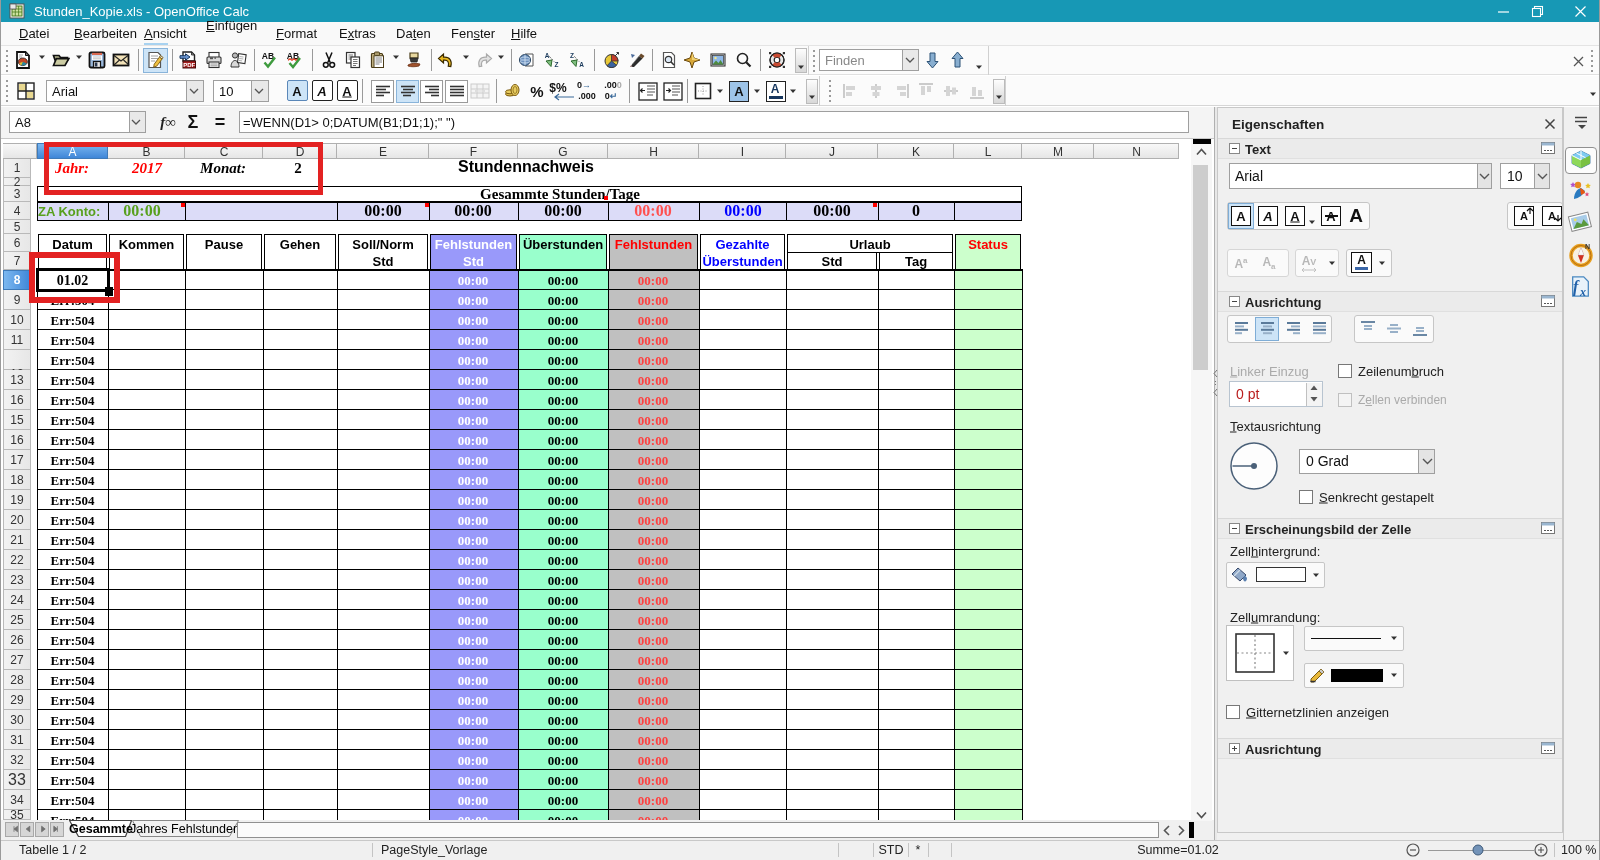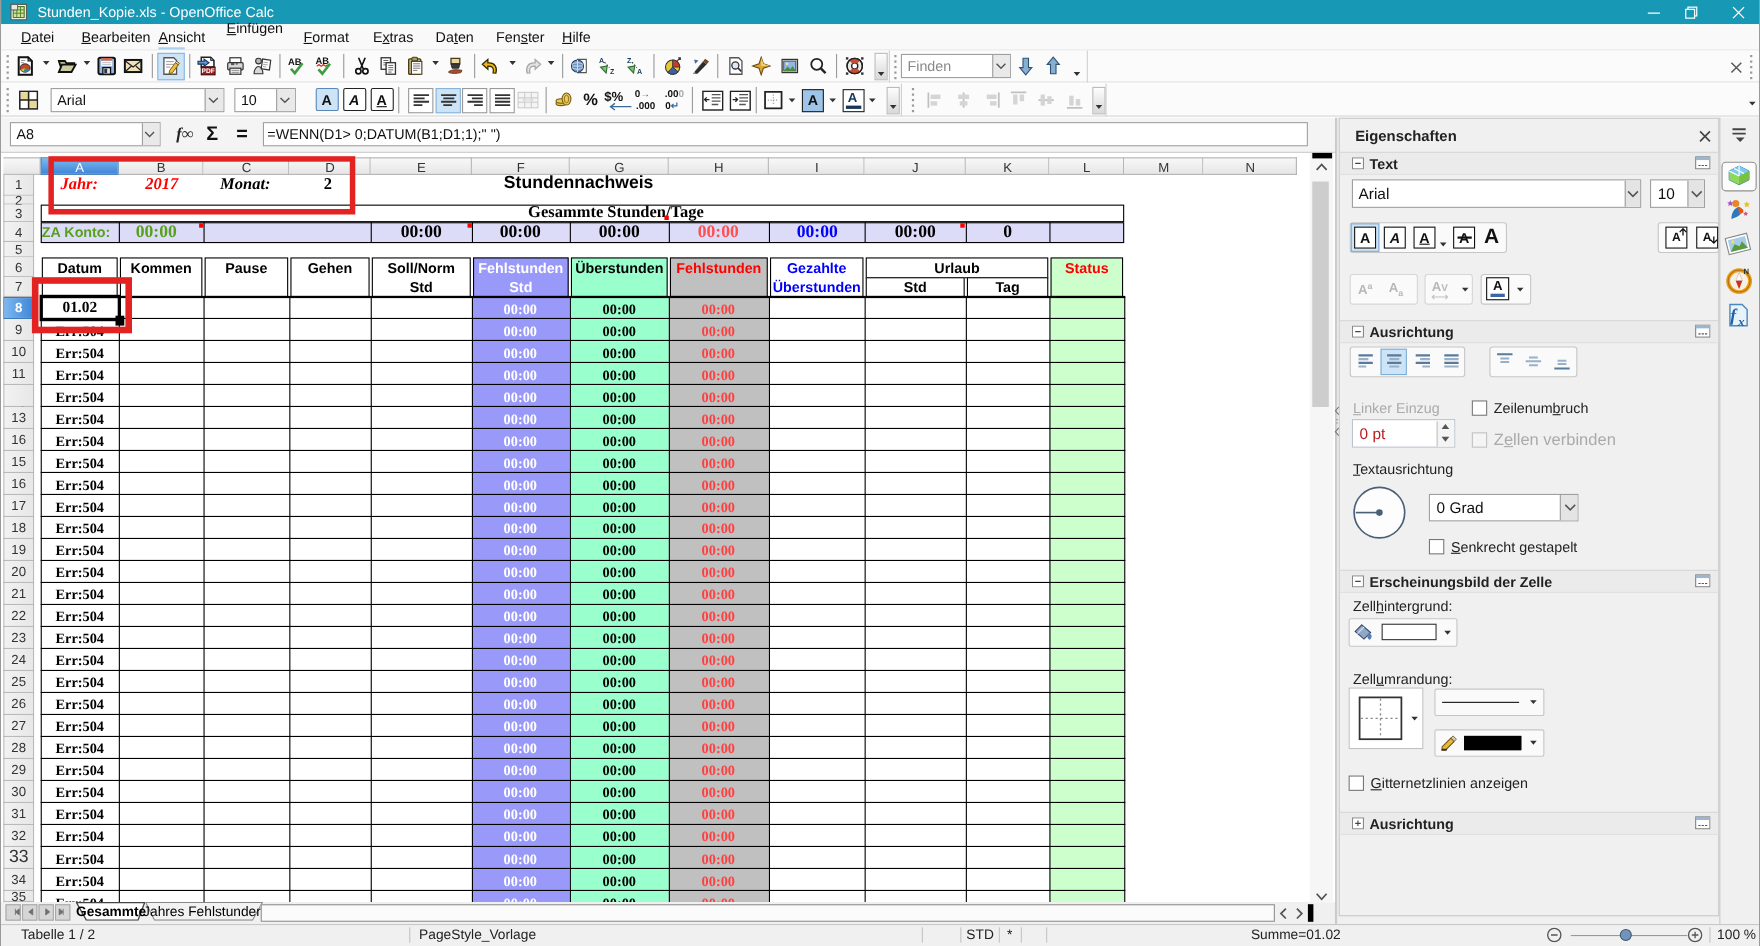--- a/index.html
+++ b/index.html
@@ -949,21 +949,21 @@
 <div style="left:1228px;top:381px;width:94px;height:26px;background:#fff;border:1.5px solid #b8c4d0"></div>
 <div style="left:1235px;top:394px;transform:translate(0,-50%);position:absolute;white-space:nowrap;font-size:14px;color:#b91c1c">0 pt</div>
 <div style="left:1305px;top:382.5px;width:16px;height:23px;background:#f4f4f4;border-left:1px solid #c0c0c0"></div>
 <svg style="position:absolute;left:1308px;top:384px" width="10" height="8" viewBox="0 0 10 8">
       <path d="M5 1.5L1.5 6h7z" fill="#555"></path>
     </svg>
 <svg style="position:absolute;left:1308px;top:395px" width="10" height="8" viewBox="0 0 10 8">
       <path d="M5 6.5L1.5 2h7z" fill="#555"></path>
     </svg>
 <div style="left:1337px;top:393px;width:14px;height:14px;background:#f4f4f4;border:1px solid #c0c0c0"></div>
-<div style="left:1357px;top:400px;transform:translate(0,-50%);position:absolute;white-space:nowrap;font-size:15px;color:#aaa">Z<span style="text-decoration:underline">e</span>llen verbinden</div>
+<div style="left:1357px;top:400px;transform:translate(0,-50%);position:absolute;white-space:nowrap;font-size:12px;color:#aaa">Z<span style="text-decoration:underline">e</span>llen verbinden</div>
 <div style="left:1229px;top:426px;transform:translate(0,-50%);position:absolute;white-space:nowrap;font-size:13px;color:#222"><span style="text-decoration:underline">T</span>extausrichtung</div>
 <svg style="position:absolute;left:1228px;top:441px" width="50" height="50" viewBox="0 0 50 50">
       <circle cx="25" cy="25" r="23" fill="#fdfdfd" stroke="#4a6078" stroke-width="1.5"></circle>
       <path d="M25 25H3.5" stroke="#4a6078" stroke-width="1.5"></path>
       <circle cx="25" cy="25" r="3" fill="#4a6078"></circle>
     </svg>
 <div style="left:1298px;top:448.5px;width:136px;height:25px;background:#fff;border:1px solid #9f9f9f"></div>
 <div style="left:1305px;top:461px;transform:translate(0,-50%);position:absolute;white-space:nowrap;font-size:14px;color:#111">0 Grad</div>
 <div style="left:1417px;top:449.5px;width:16px;height:23px;background:#e4e4e4;border-left:1px solid #9f9f9f"></div>
 <svg style="position:absolute;left:1420px;top:456px" width="12" height="10" viewBox="0 0 12 10">

